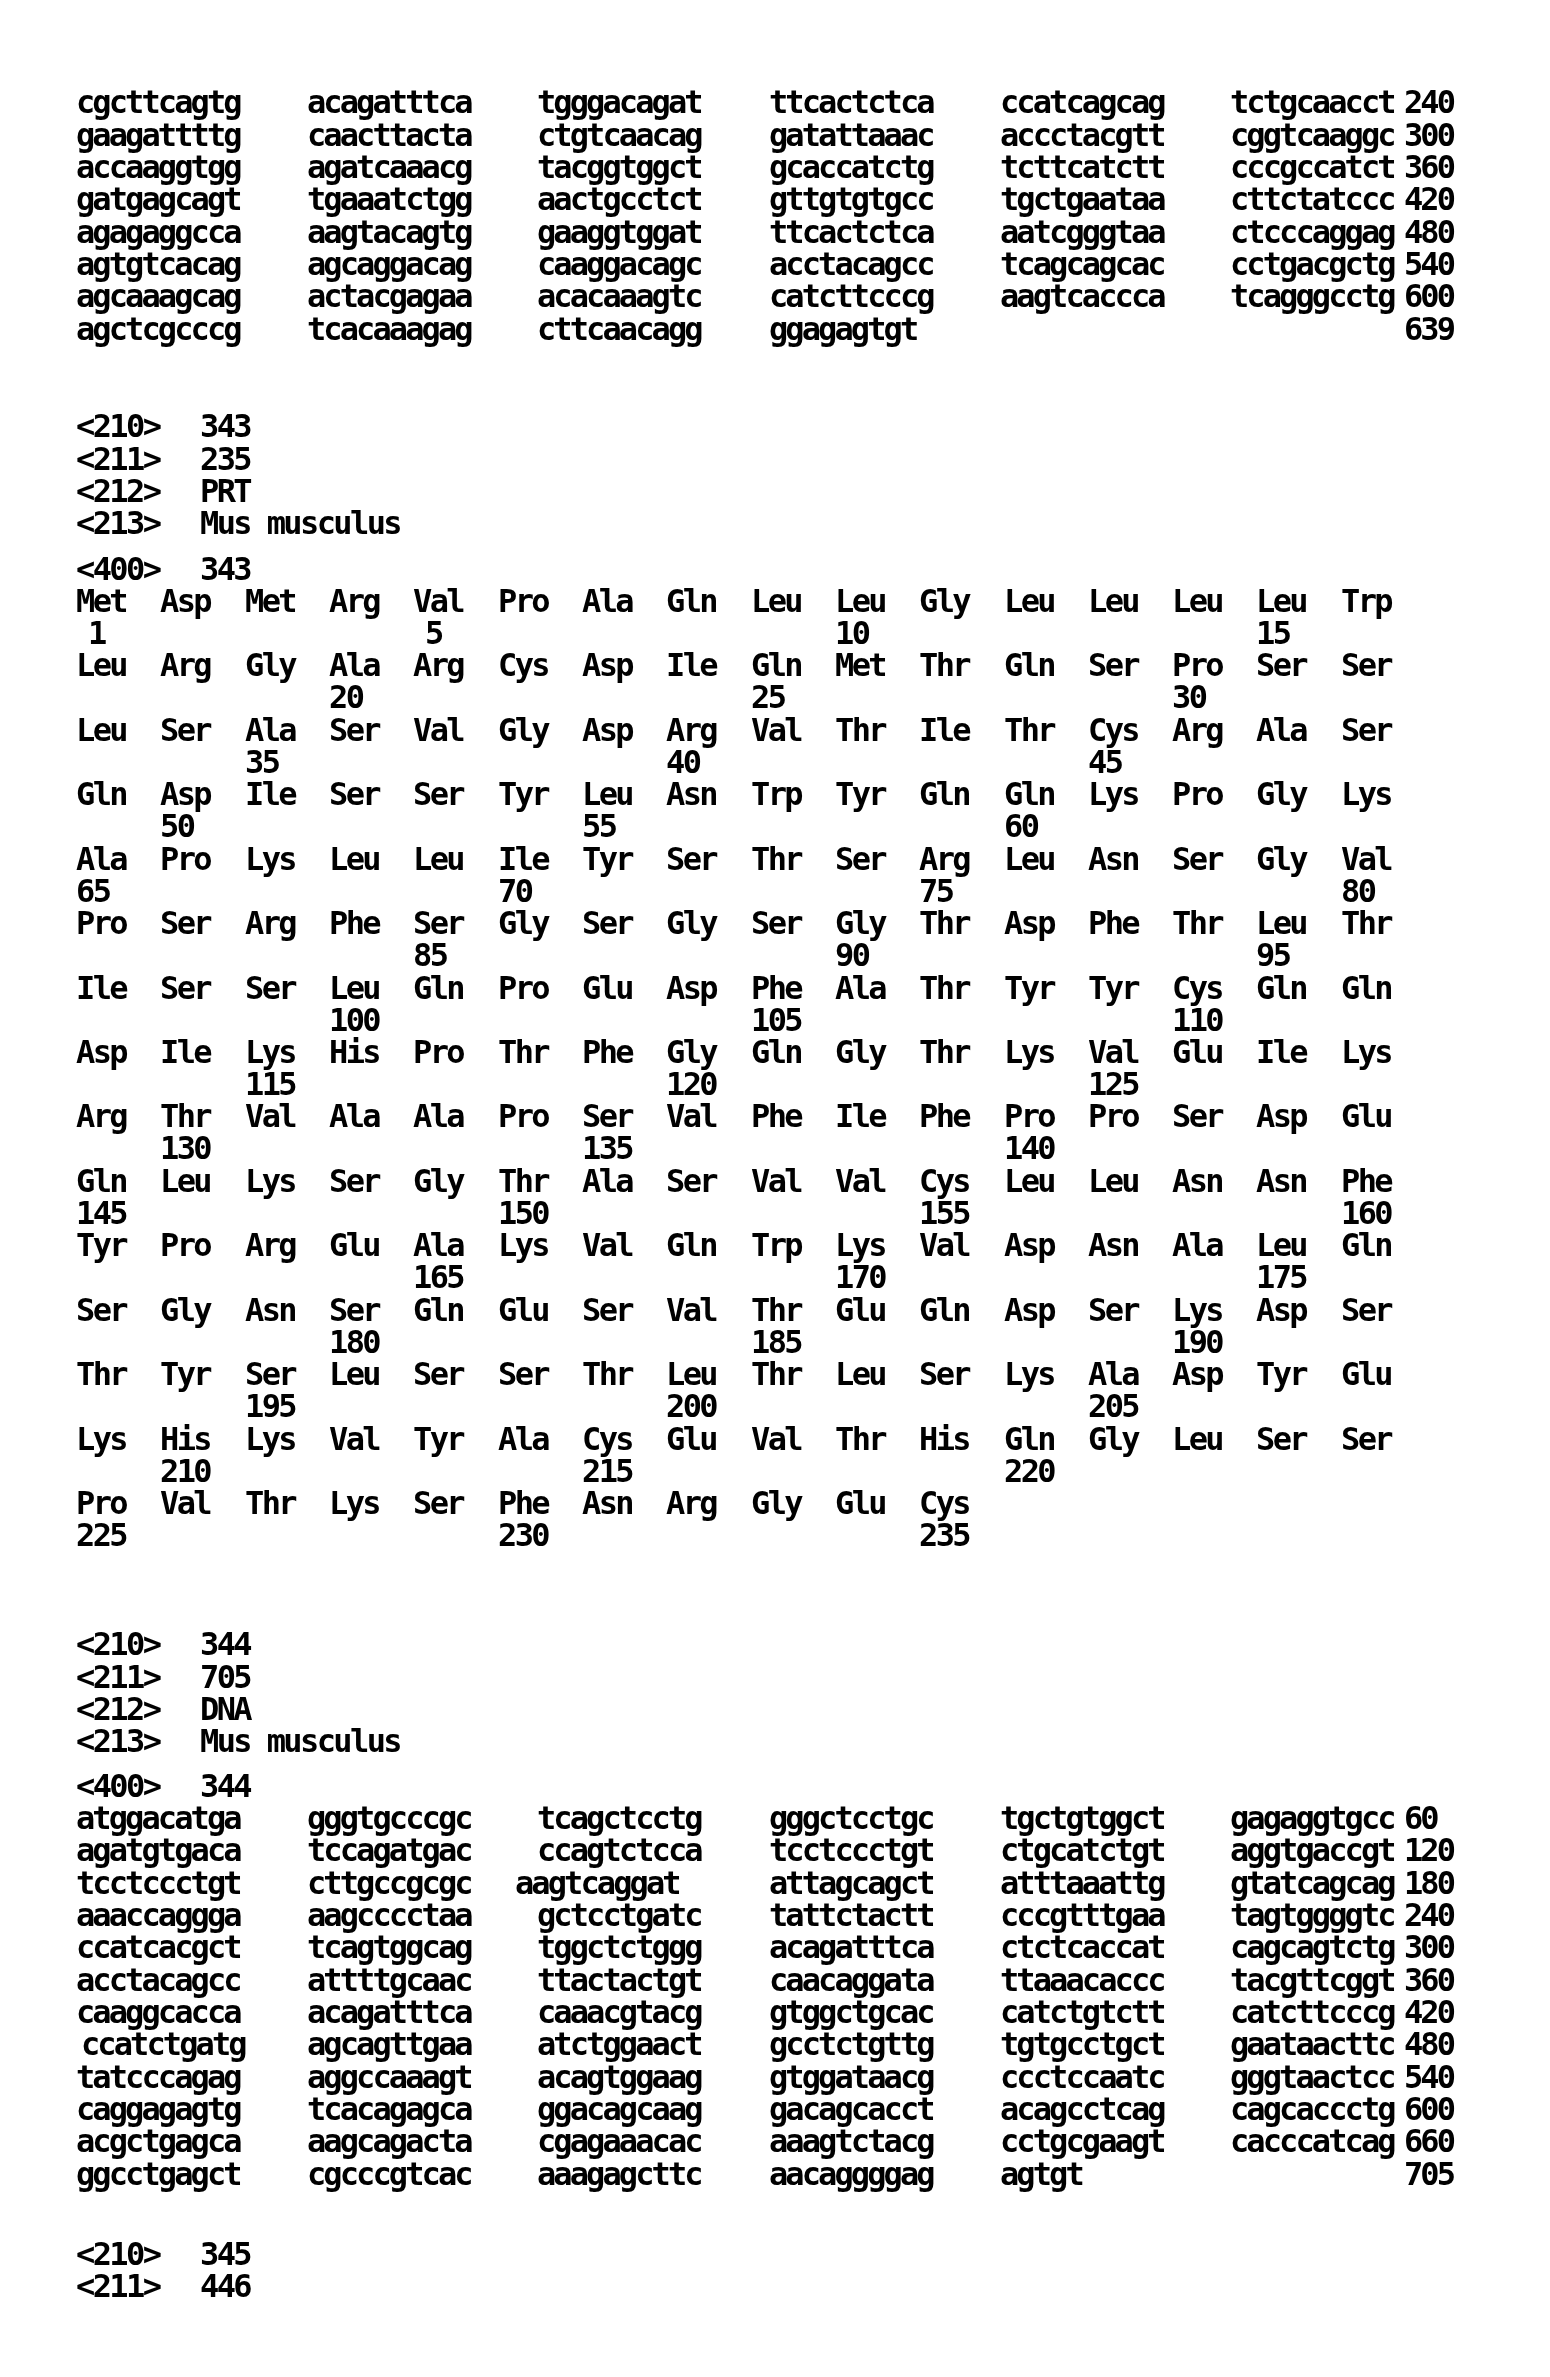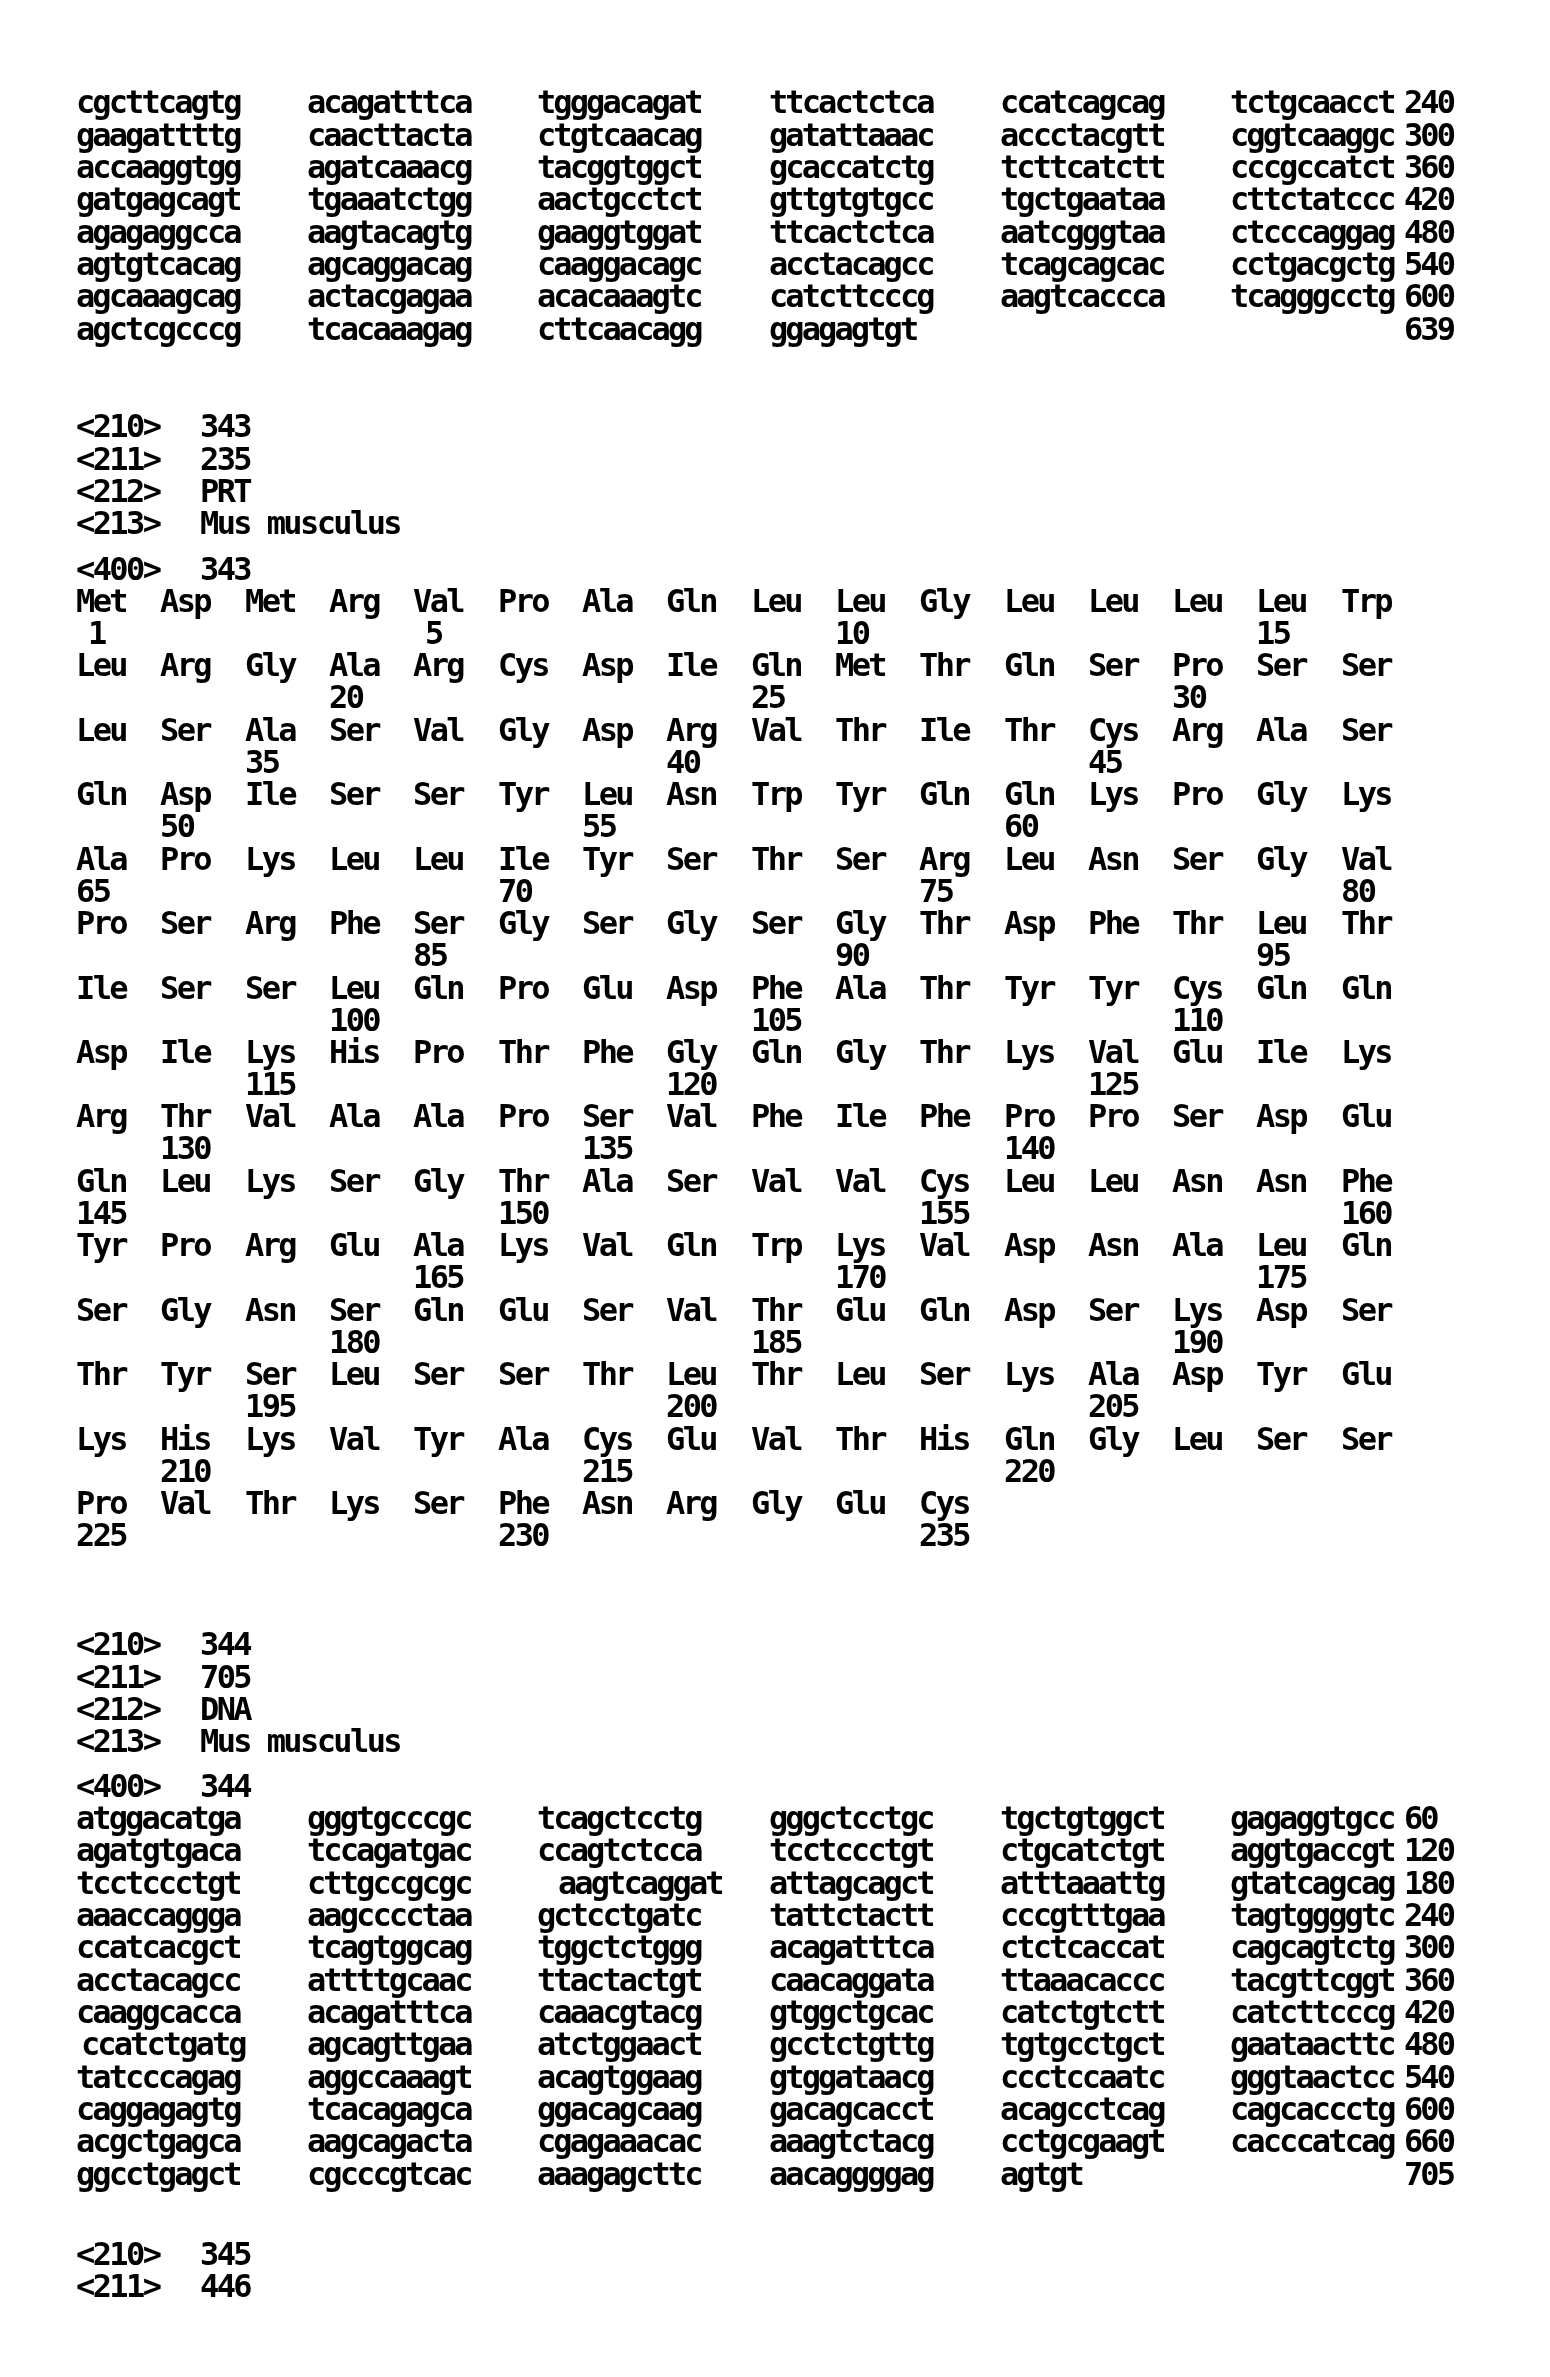--- a/index.html
+++ b/index.html
@@ -449,21 +449,21 @@
         <span style="left:307px">tccagatgac</span>
         <span style="left:537px">ccagtctcca</span>
         <span style="left:769px">tcctccctgt</span>
         <span style="left:1000px">ctgcatctgt</span>
         <span style="left:1230px">aggtgaccgt</span>
         <span style="left:1404px">120</span>
       </div>
       <div class="dna-row" style="top: 1867px; left: 0px;">
         <span style="left:76px">tcctccctgt</span>
         <span style="left:307px">cttgccgcgc</span>
-        <span style="left:558px">aagtcaggat</span>
+        <span style="left:515px">aagtcaggat</span>
         <span style="left:769px">attagcagct</span>
         <span style="left:1000px">atttaaattg</span>
         <span style="left:1230px">gtatcagcag</span>
         <span style="left:1404px">180</span>
       </div>
       <div class="dna-row" style="top: 1899px; left: 0px;">
         <span style="left:76px">aaaccaggga</span>
         <span style="left:307px">aagcccctaa</span>
         <span style="left:537px">gctcctgatc</span>
         <span style="left:769px">tattctactt</span>

